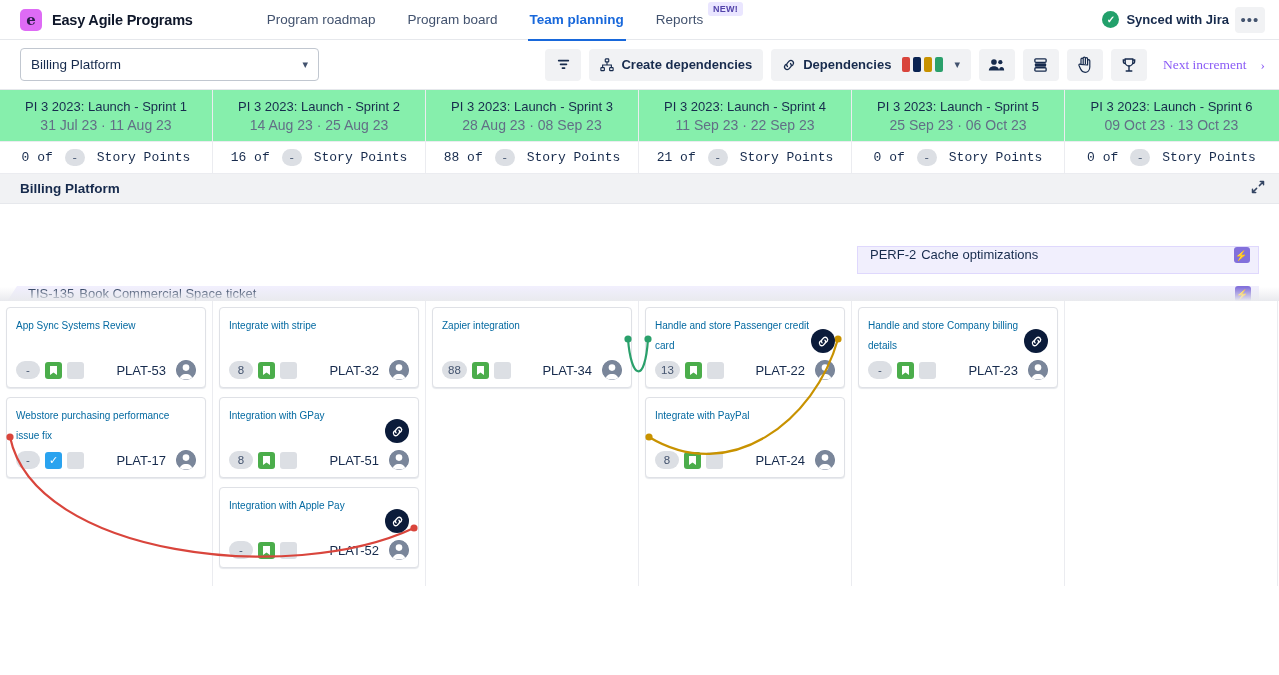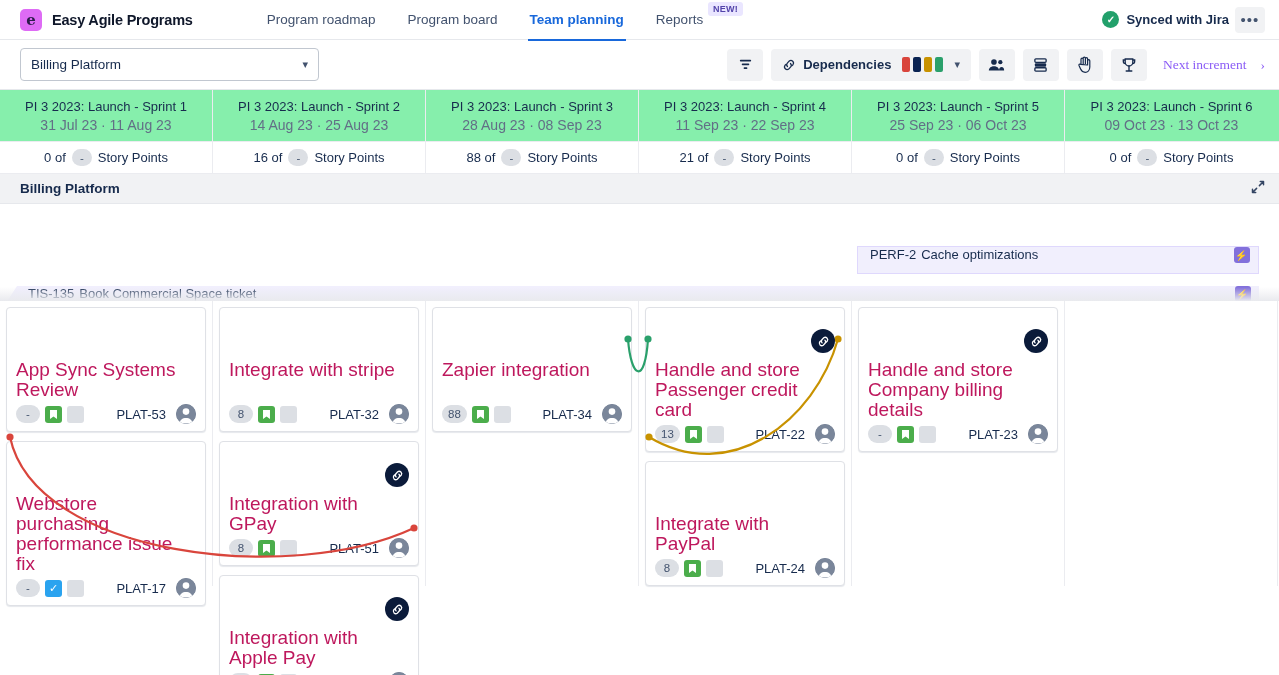--- a/index.html
+++ b/index.html
@@ -96,22 +96,22 @@
     border-right: 1px solid #EBECF0;
   }
   .sprint-col:last-child { border-right: none; }
   .sprint-title { font-size: 13px; color: #172B4D; font-weight: normal; white-space: nowrap; }
   .sprint-dates { font-size: 14px; color: #626F86; margin-top: 3px; white-space: nowrap; }
 
   .points-row { display: flex; border-bottom: 1px solid #EBECF0; background: #fff; }
   .points-col {
     width: 213px; flex: 0 0 213px; text-align: center; padding: 7px 4px;
     border-right: 1px solid #EBECF0;
-    display: flex; align-items: center; justify-content: center; gap: 6px;
-    font-size: 13px; color: #172B4D;
+    display: flex; align-items: center; justify-content: center; gap: 12px;
+    font-size: 13px; color: #172B4D; font-family: Liberation Mono, monospace;
   }
   .points-col:last-child { border-right: none; }
   .cap-pill {
     background: #DCDFE4; color: #44546F; border-radius: 9px;
     min-width: 20px; height: 17px; display: inline-flex;
     align-items: center; justify-content: center; font-size: 11.5px; padding: 0 5px;
   }
 
   
   .swimlane-head {
@@ -154,21 +154,21 @@
     padding: 6px 6px 0 6px;
   }
   .grid-col:last-child { border-right: none; }
 
   .card {
     background: #fff; border: 1px solid #DFE1E6; border-radius: 4px;
     padding: 8px 9px 7px 9px; margin-bottom: 9px;
     position: relative; cursor: pointer;
     box-shadow: 0 1px 1px rgba(9,30,66,0.10);
   }
-  .card-title { font-size: 19px; color: #be185d; line-height: 20px; min-height: 40px; padding-right: 4px; margin-top: 44px; }
+  .card-title { font-size: 10px; color: #0369a1; line-height: 20px; min-height: 40px; padding-right: 4px; }
   .card-foot { display: flex; align-items: center; gap: 5px; margin-top: 4px; }
   .pt-pill {
     background: #DCDFE4; color: #44546F; border-radius: 9px;
     min-width: 24px; height: 18px; display: inline-flex; align-items: center;
     justify-content: center; font-size: 11.5px; padding: 0 6px;
   }
   .type-icon {
     width: 17px; height: 17px; border-radius: 3px;
     display: flex; align-items: center; justify-content: center;
     color: #fff; font-size: 11px;
@@ -231,20 +231,29 @@
       <span>Billing Platform</span>
       <span class="chev">▾</span>
     </div>
     <div class="toolbar-right">
       <div class="tb-btn tb-icon-btn">
         <svg width="15" height="15" viewBox="0 0 16 16">
           <rect x="2" y="3" width="12" height="1.7" rx="0.8" fill="#172B4D"></rect>
           <rect x="4" y="7" width="8" height="1.7" rx="0.8" fill="#172B4D"></rect>
           <rect x="6" y="11" width="4" height="1.7" rx="0.8" fill="#172B4D"></rect>
         </svg>
+      </div>
+      <div class="tb-btn">
+        <svg width="14" height="14" viewBox="0 0 16 16">
+          <rect x="6" y="1" width="4" height="3.5" rx="0.7" fill="none" stroke="#172B4D" stroke-width="1.3"></rect>
+          <rect x="1" y="11" width="4" height="3.5" rx="0.7" fill="none" stroke="#172B4D" stroke-width="1.3"></rect>
+          <rect x="11" y="11" width="4" height="3.5" rx="0.7" fill="none" stroke="#172B4D" stroke-width="1.3"></rect>
+          <path d="M8 4.5 V8 M3 11 V8 H13 V11" fill="none" stroke="#172B4D" stroke-width="1.3"></path>
+        </svg>
+        <span>Create dependencies</span>
       </div>
       <div class="tb-btn">
         <svg width="14" height="14" viewBox="0 0 16 16">
           <path d="M6.3 9.7a3 3 0 0 1 0-4.2l2-2a3 3 0 0 1 4.2 4.2l-1 1" fill="none" stroke="#172B4D" stroke-width="1.4" stroke-linecap="round"></path>
           <path d="M9.7 6.3a3 3 0 0 1 0 4.2l-2 2a3 3 0 0 1-4.2-4.2l1-1" fill="none" stroke="#172B4D" stroke-width="1.4" stroke-linecap="round"></path>
         </svg>
         <span>Dependencies</span>
         <span class="dep-colors">
           <span class="dep-sw" style="background:#D9453C"></span>
           <span class="dep-sw" style="background:#0A2352"></span>

